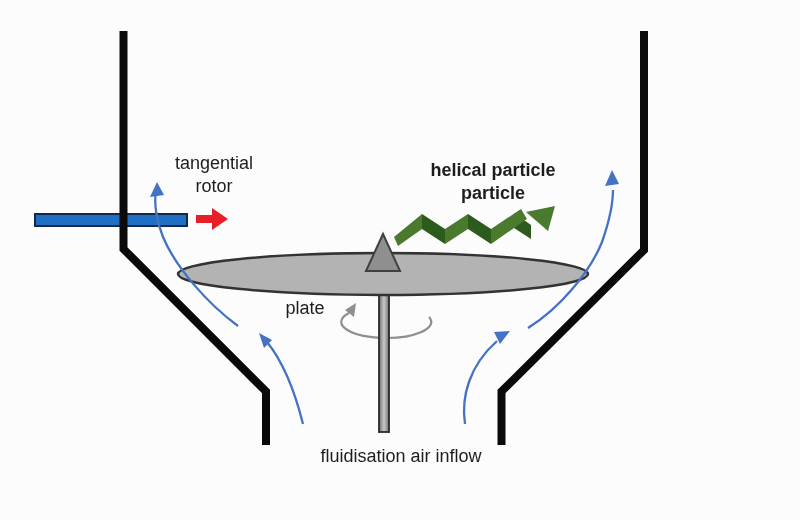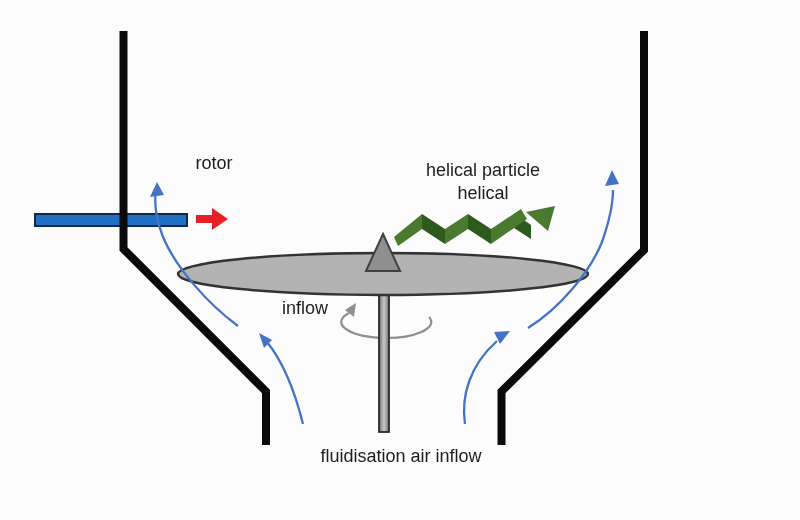--- a/index.html
+++ b/index.html
@@ -13,21 +13,21 @@
   svg{position:absolute;left:0;top:0;}
   .label{
     position:absolute;
     color:#1d1d1d;
     font-size:18px;
     line-height:23px;
     text-align:center;
     white-space:nowrap;
   }
   .lbl-tangential{left:143px;top:152px;width:142px;}
-  .lbl-helical{left:402px;top:159px;width:162px;}
+  .lbl-helical{left:412px;top:159px;width:162px;font-weight:bold;}
   .lbl-rotor{left:265px;top:297px;width:80px;}
   .lbl-fluidisation{left:301px;top:445px;width:200px;}
 </style>
 </head>
 <body>
 
 <div class="stage">
 
   <svg width="800" height="520" viewBox="0 0 800 520">
     <defs>
@@ -73,27 +73,28 @@
 
       <path d="M 528 328 C 560 308 590 272 602 242 C 609 222 613 203 613 190" fill="none" stroke-width="2.3" stroke="#4472c4"></path>
       <polygon points="612,170 605,186 619,184" fill="#4472c4"></polygon>
 
       <path d="M 465 424 C 461 397 469 366 497 341" fill="none" stroke-width="2.3" stroke="#4472c4"></path>
       <polygon points="510,331 500,344 494,332" fill="#4472c4"></polygon>
     </g>
   </svg>
 
   <div class="label lbl-tangential">
+    <div>tangential</div>
     <div>rotor</div>
   </div>
 
   <div class="label lbl-helical">
     <div>helical particle</div>
-    <div>helical</div>
+    <div>particle</div>
   </div>
 
   <div class="label lbl-rotor">
-    <div>inflow</div>
+    <div>plate</div>
   </div>
 
   <div class="label lbl-fluidisation">fluidisation air inflow</div>
 
 </div>
 
 </body></html>

